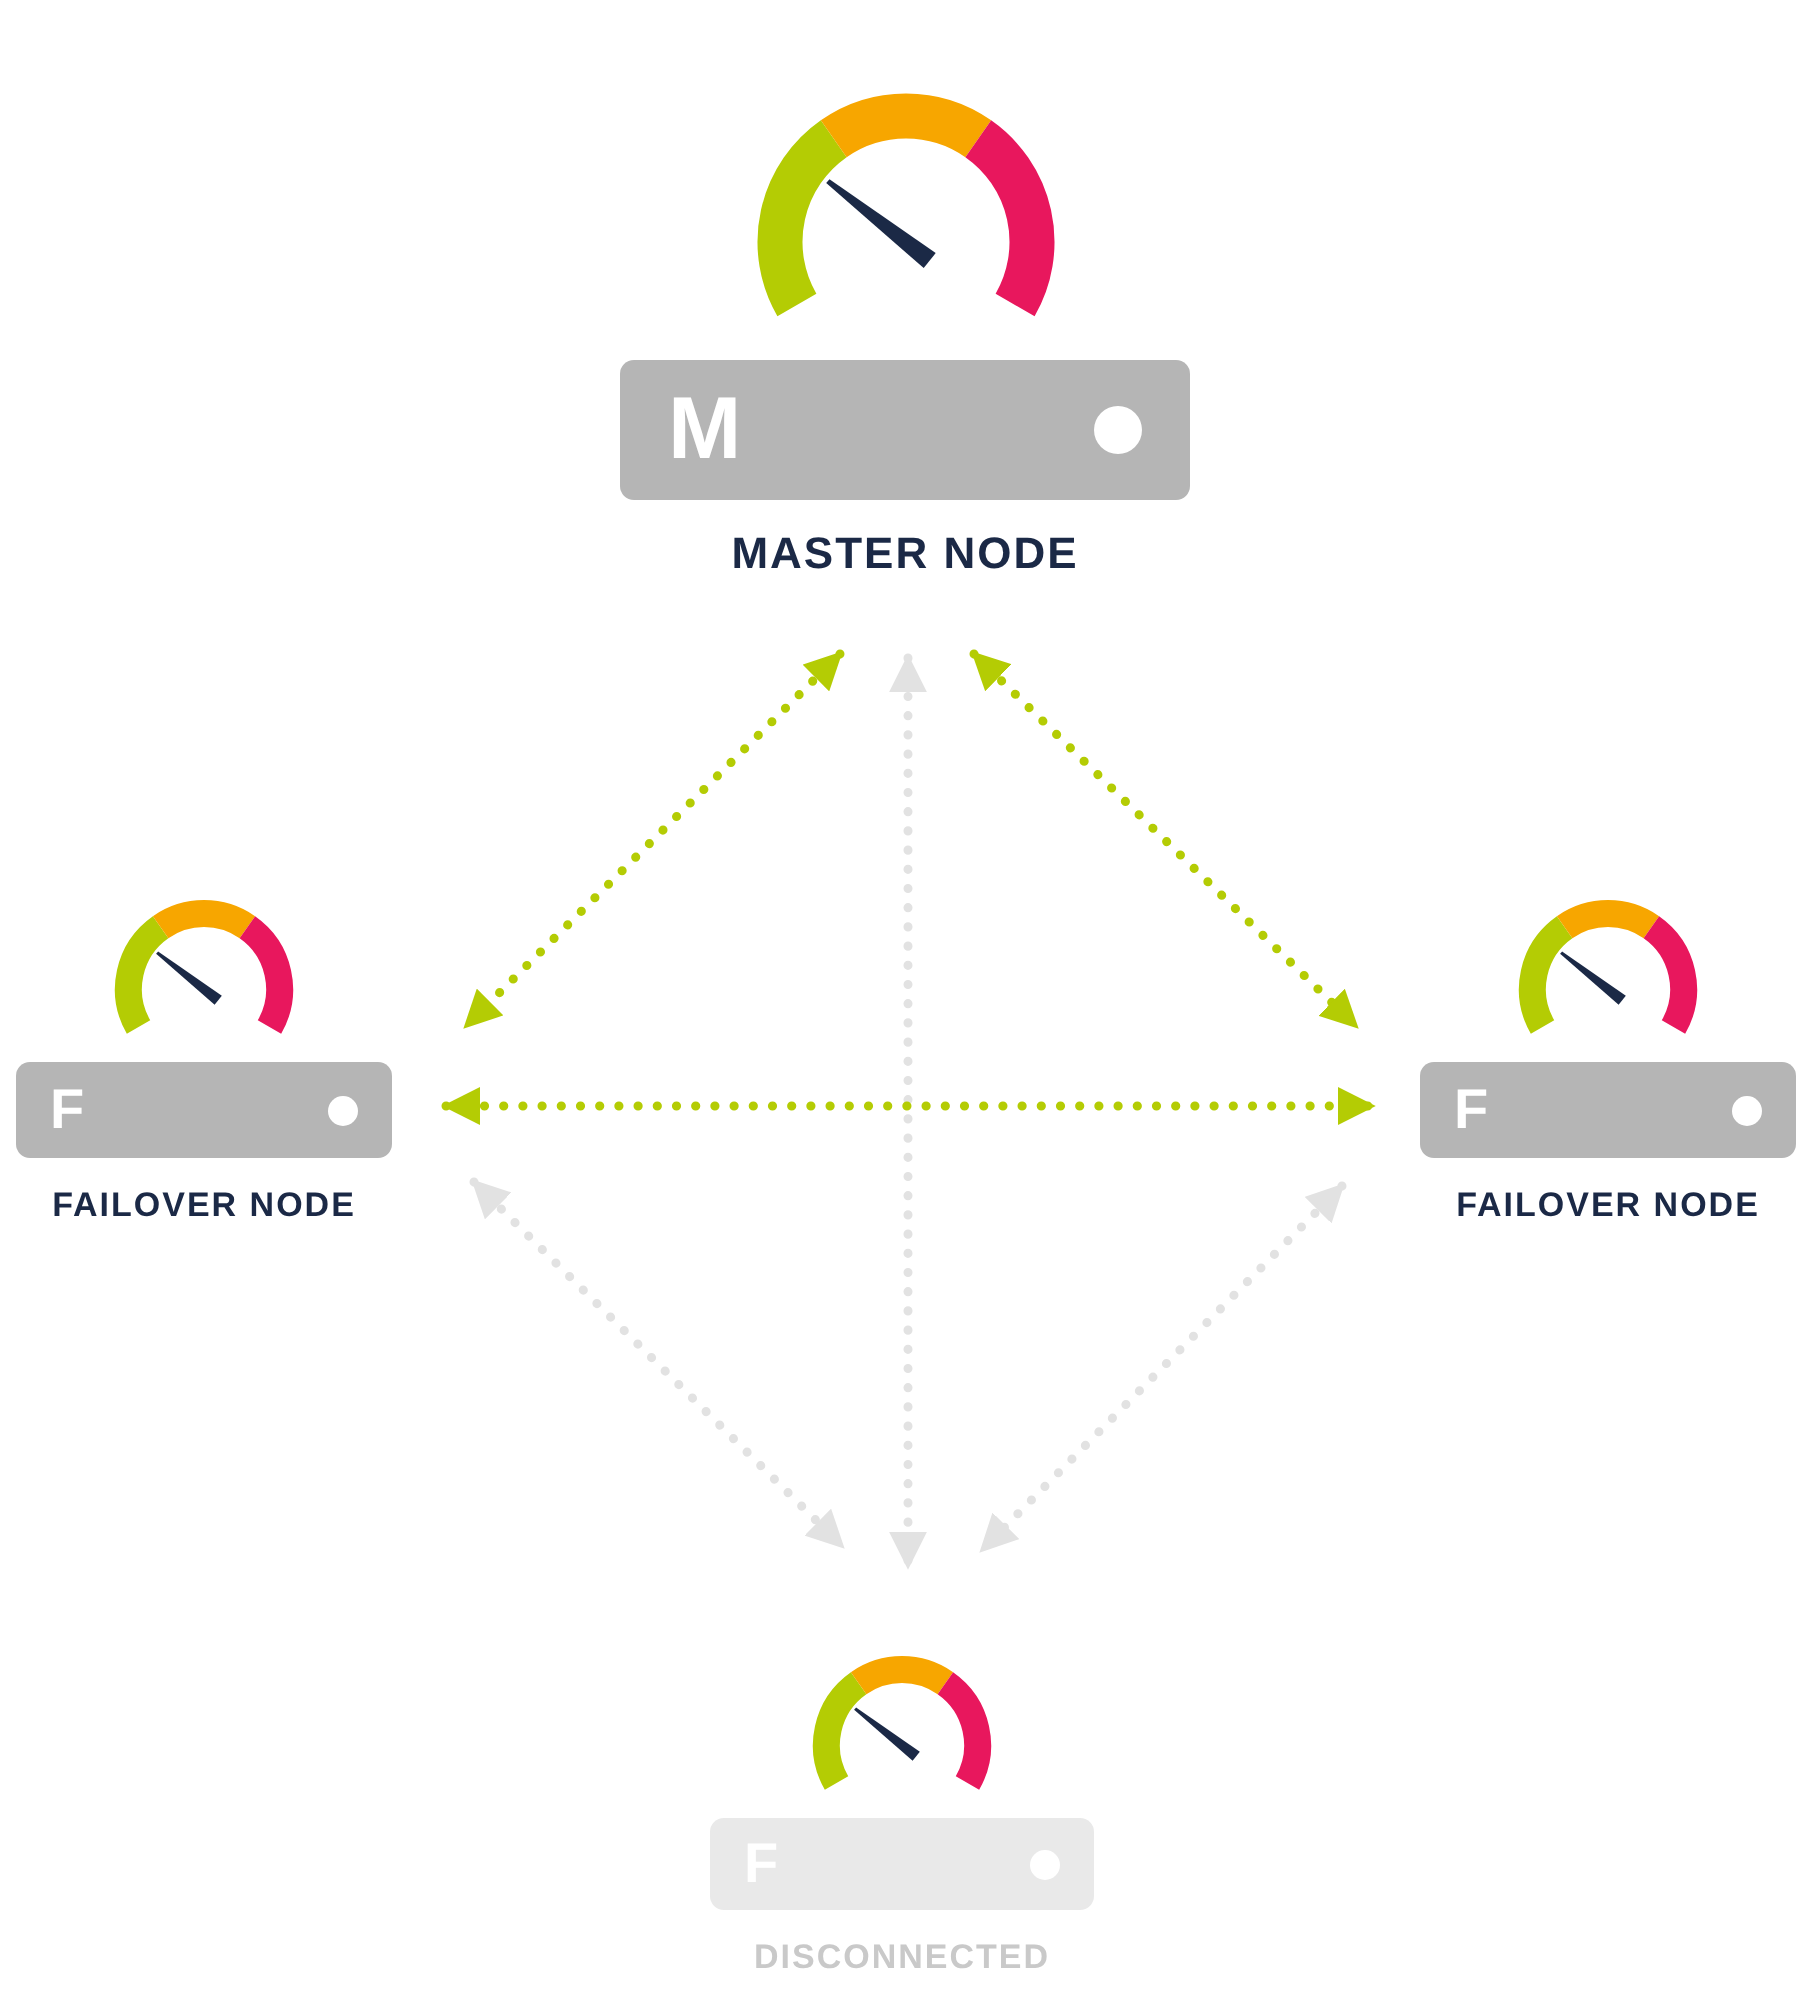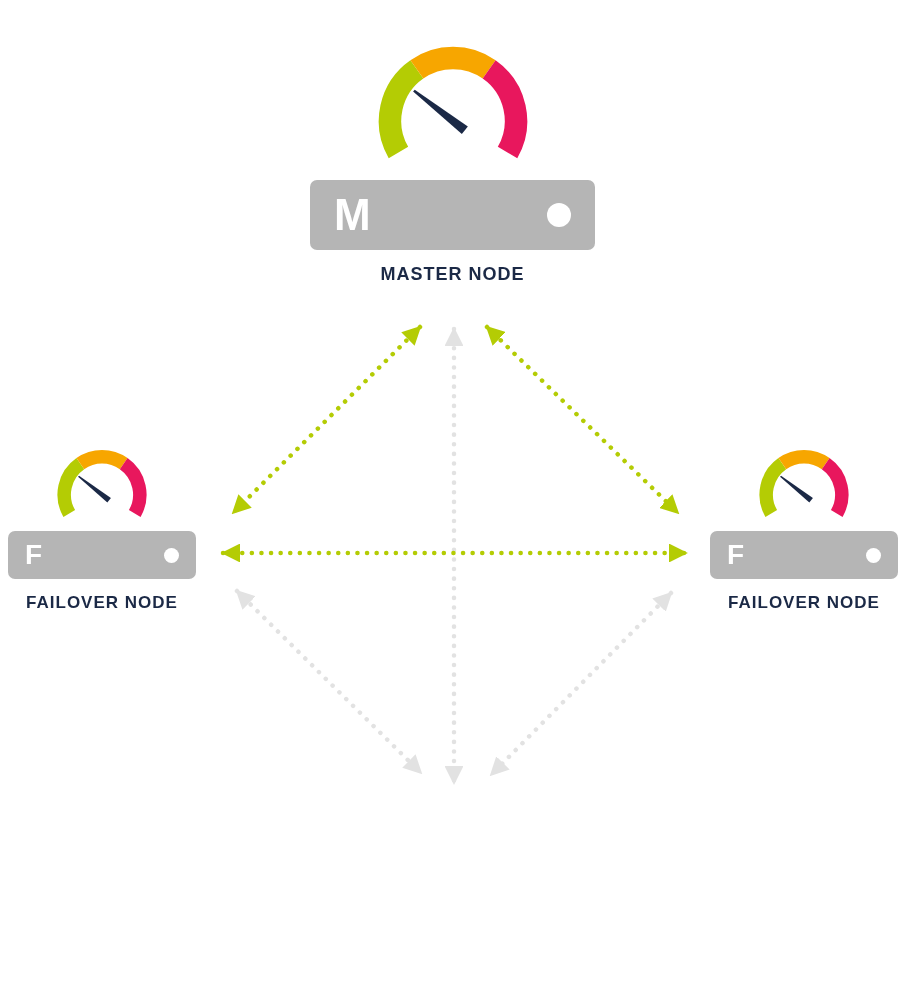--- a/index.html
+++ b/index.html
@@ -47,21 +47,21 @@
   .small  .letter { font-size: 28px; }
 
   .dot { background: #ffffff; border-radius: 50%; }
   .master .dot { width: 24px; height: 24px; }
   .small  .dot { width: 15px; height: 15px; }
 
   .label {
     font-weight: bold;
     letter-spacing: 1px;
     color: var(--label-navy, #1b2946);
-    font-size: 18px;
+    font-size: 22px;
     margin-top: 14px;
     white-space: nowrap;
   }
   .small .label { font-size: 17px; }
   .disconnected .label { color: var(--label-light, #c9c9c9); }
 
   
   .node-master { left: 310px; top: 37px;  width: 285px; }
   .node-left   { left: 8px;   top: 444px; width: 188px; }
   .node-right  { left: 710px; top: 444px; width: 188px; }
@@ -126,14 +126,27 @@
       <path class="seg seg-pink" d="M 74.09 21.59 A 42 42 0 0 1 86.37 77"></path>
       <polygon class="needle" points="24.5,35.1 59.9,59.7 55.9,64.7 23.4,36.3"></polygon>
     </svg>
     <div class="box">
       <span class="letter">F</span>
       <span class="dot"></span>
     </div>
     <div class="label">FAILOVER NODE</div>
   </div>
 
+  <div class="node small disconnected node-bottom">
+    <svg class="gauge" width="90" height="85" viewBox="0 0 100 94" xmlns="http://www.w3.org/2000/svg">
+      <path class="seg seg-green" d="M 13.63 77 A 42 42 0 0 1 25.91 21.59"></path>
+      <path class="seg seg-orange" d="M 25.91 21.59 A 42 42 0 0 1 74.09 21.59"></path>
+      <path class="seg seg-pink" d="M 74.09 21.59 A 42 42 0 0 1 86.37 77"></path>
+      <polygon class="needle" points="24.5,35.1 59.9,59.7 55.9,64.7 23.4,36.3"></polygon>
+    </svg>
+    <div class="box">
+      <span class="letter">F</span>
+      <span class="dot"></span>
+    </div>
+    <div class="label">DISCONNECTED</div>
+  </div>
 
 </div>
 
 </body></html>

